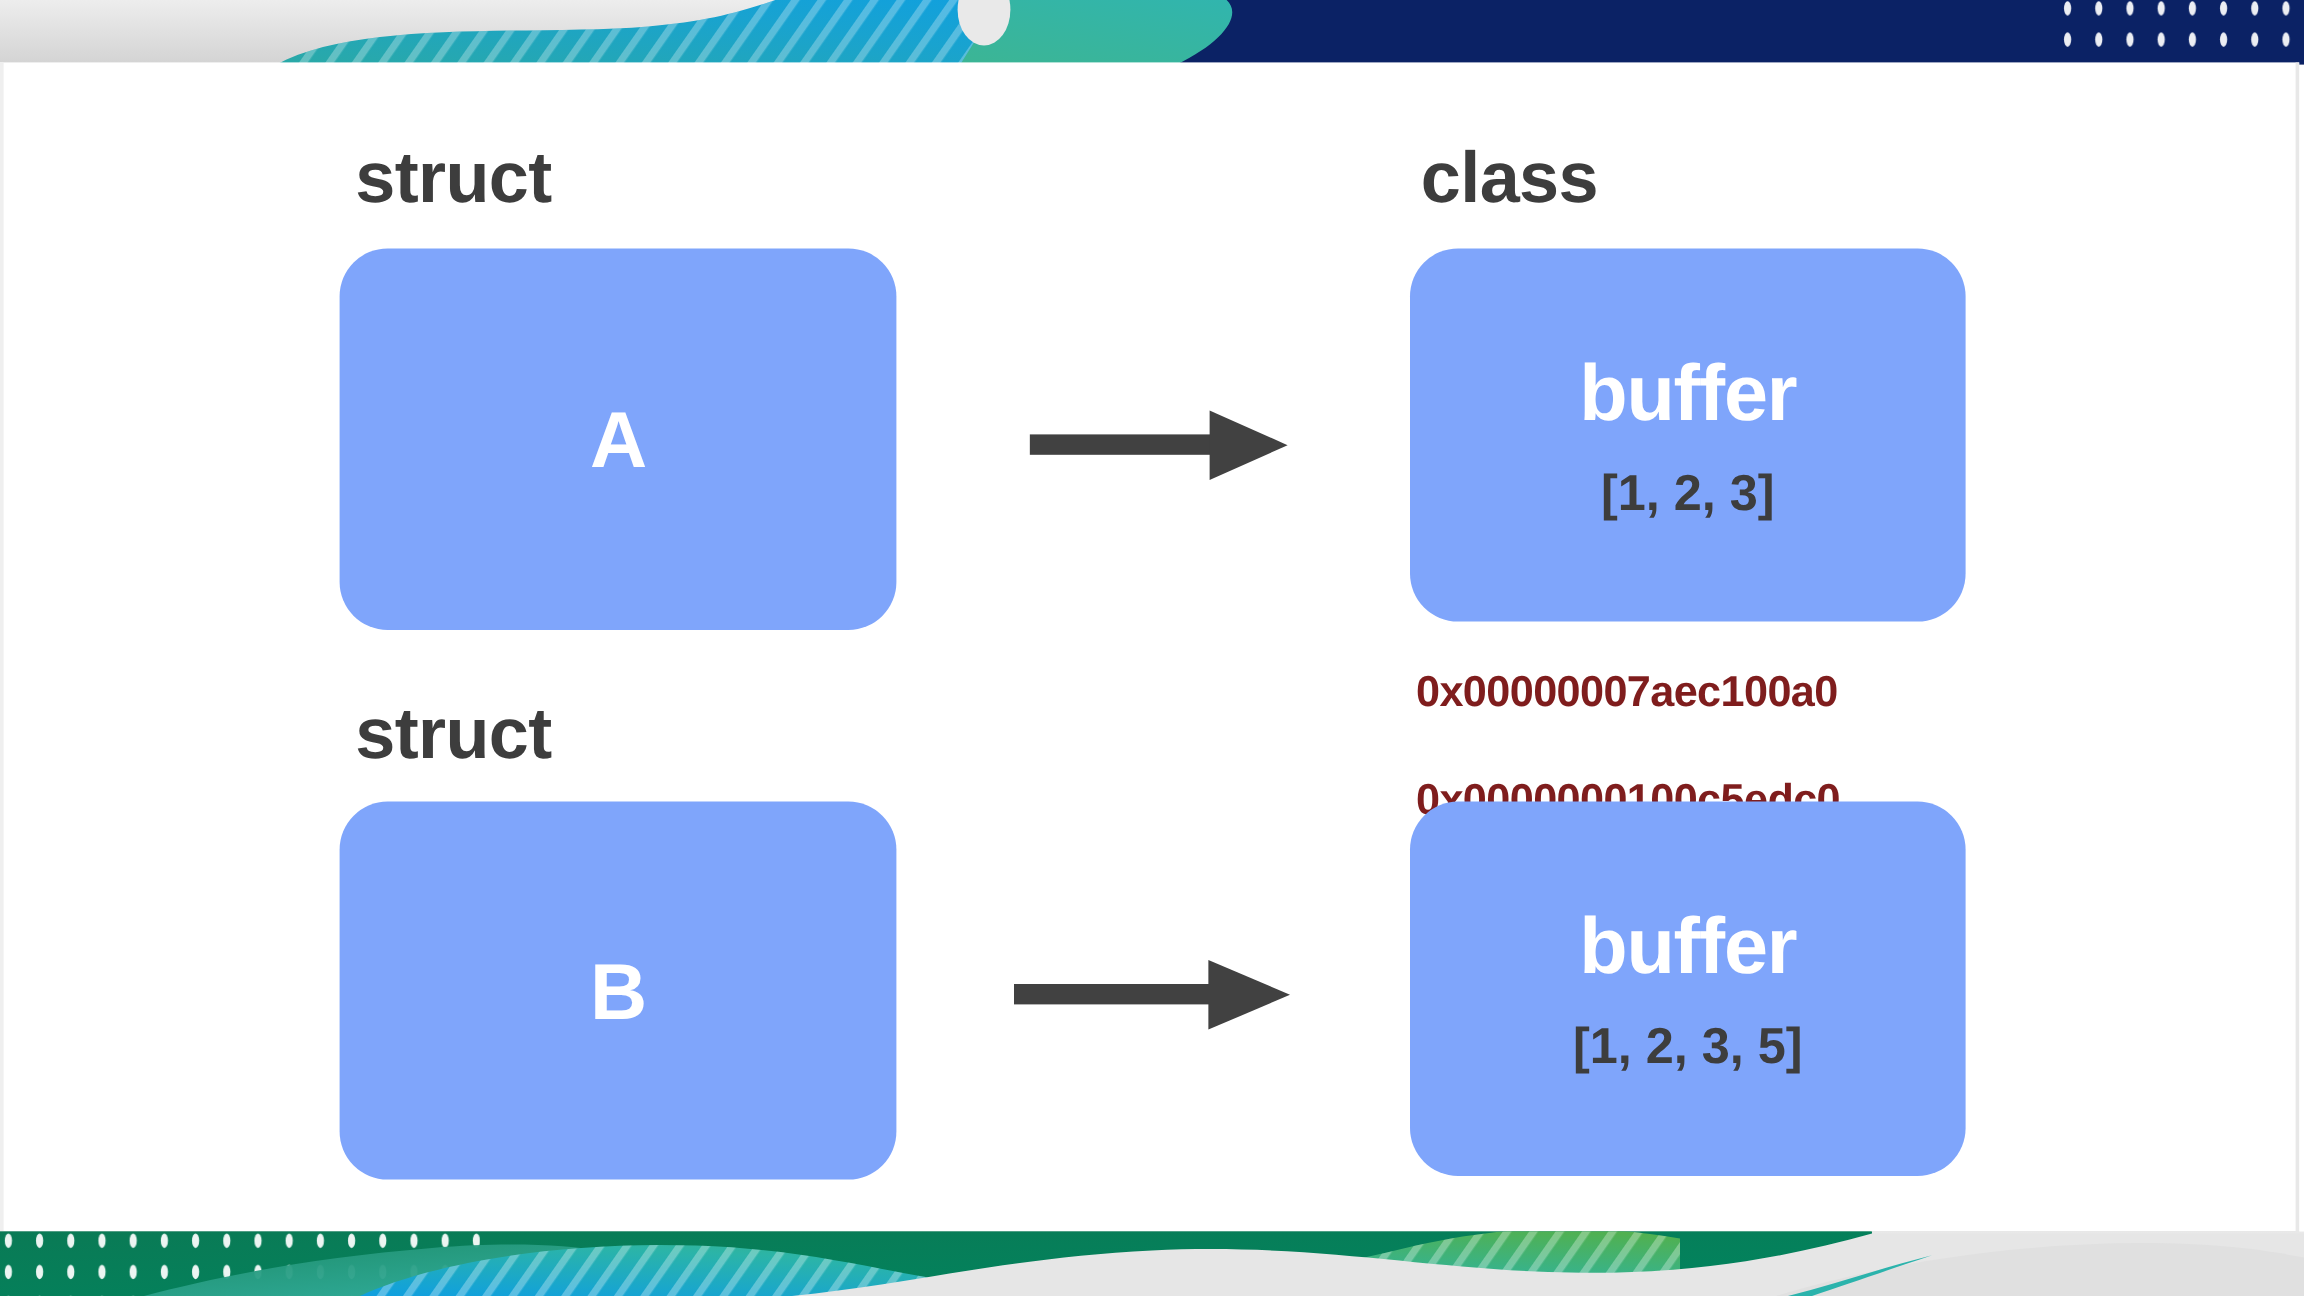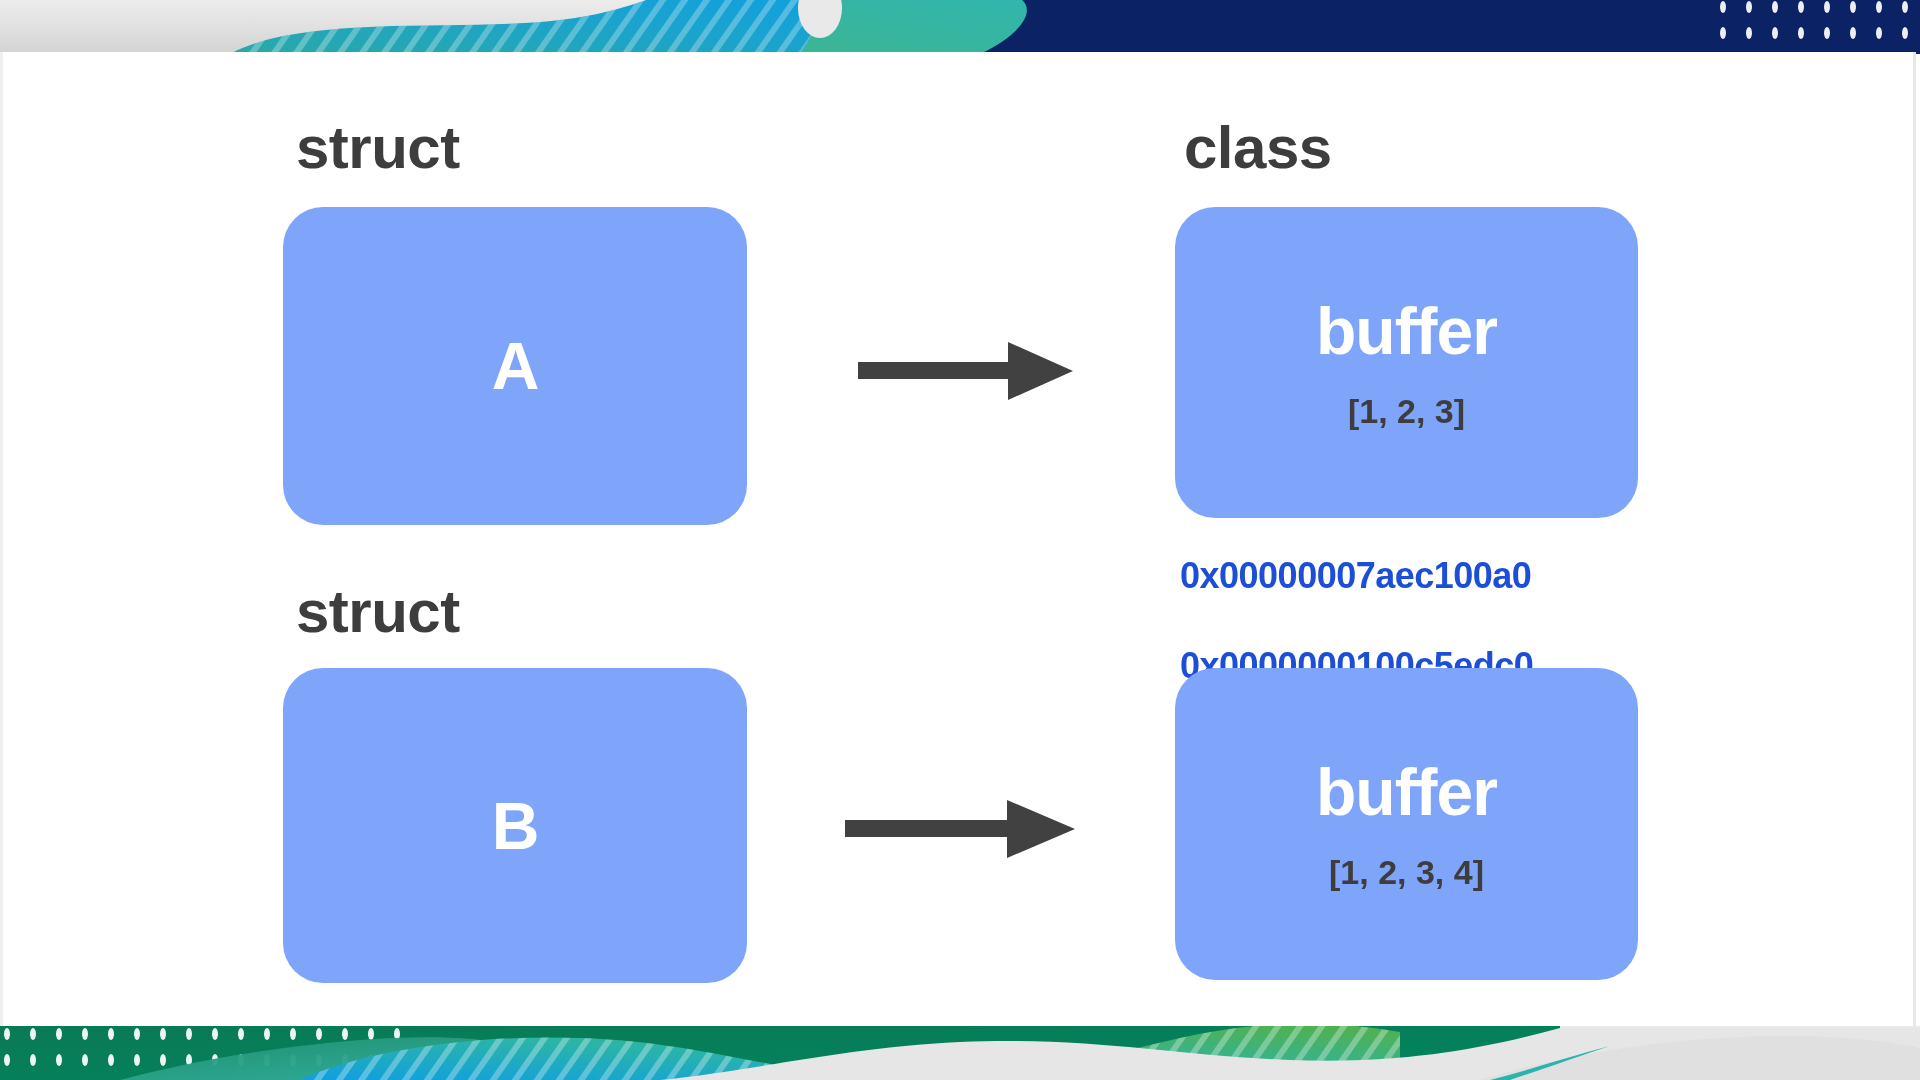--- a/index.html
+++ b/index.html
@@ -78,37 +78,37 @@
 
   .node-title {
     font-size: 66px;
     font-weight: 700;
     color: #ffffff;
     line-height: 1;
     letter-spacing: -1px;
   }
   .node-sub {
     margin-top: 30px;
-    font-size: 34px;
+    font-size: 42px;
     font-weight: 700;
     color: #3d3d3d;
     line-height: 1;
     letter-spacing: 0px;
   }
 
   .arrow {
     position: absolute;
     display: block;
   }
 
   .addr-line {
     position: absolute;
     font-size: 36px;
     font-weight: 700;
-    color: #1d4ed8;
+    color: #7f1d1d;
     line-height: 1;
     white-space: nowrap;
     letter-spacing: -0.5px;
   }
 </style>
 </head>
 <body>
 
 <div id="slide">
 
@@ -190,21 +190,21 @@
     <span class="node-title">B</span>
   </div>
 
   <svg class="arrow" style="left:845px; top:798px;" width="235" height="62" viewBox="0 0 235 62" xmlns="http://www.w3.org/2000/svg">
     <rect x="0" y="22" width="172" height="17" fill="#414141"></rect>
     <polygon points="162,2 230,31 162,60" fill="#414141"></polygon>
   </svg>
 
   <div class="node-box" style="left:1175px; top:668px; width:463px; height:312px; background:#7fa5fb;">
     <span class="node-title">buffer</span>
-    <span class="node-sub">[1, 2, 3, 4]</span>
+    <span class="node-sub">[1, 2, 3, 5]</span>
   </div>
 
   <div class="band" id="band-bottom">
     <svg width="1920" height="54" viewBox="0 0 1920 54" xmlns="http://www.w3.org/2000/svg">
       <defs>
         <linearGradient id="bgGreen" x1="0" y1="0" x2="1" y2="1">
           <stop offset="0%" stop-color="#0a7a55"></stop>
           <stop offset="100%" stop-color="#00855f"></stop>
         </linearGradient>
         <linearGradient id="bgBlueGreen" x1="0" y1="1" x2="1" y2="0">

